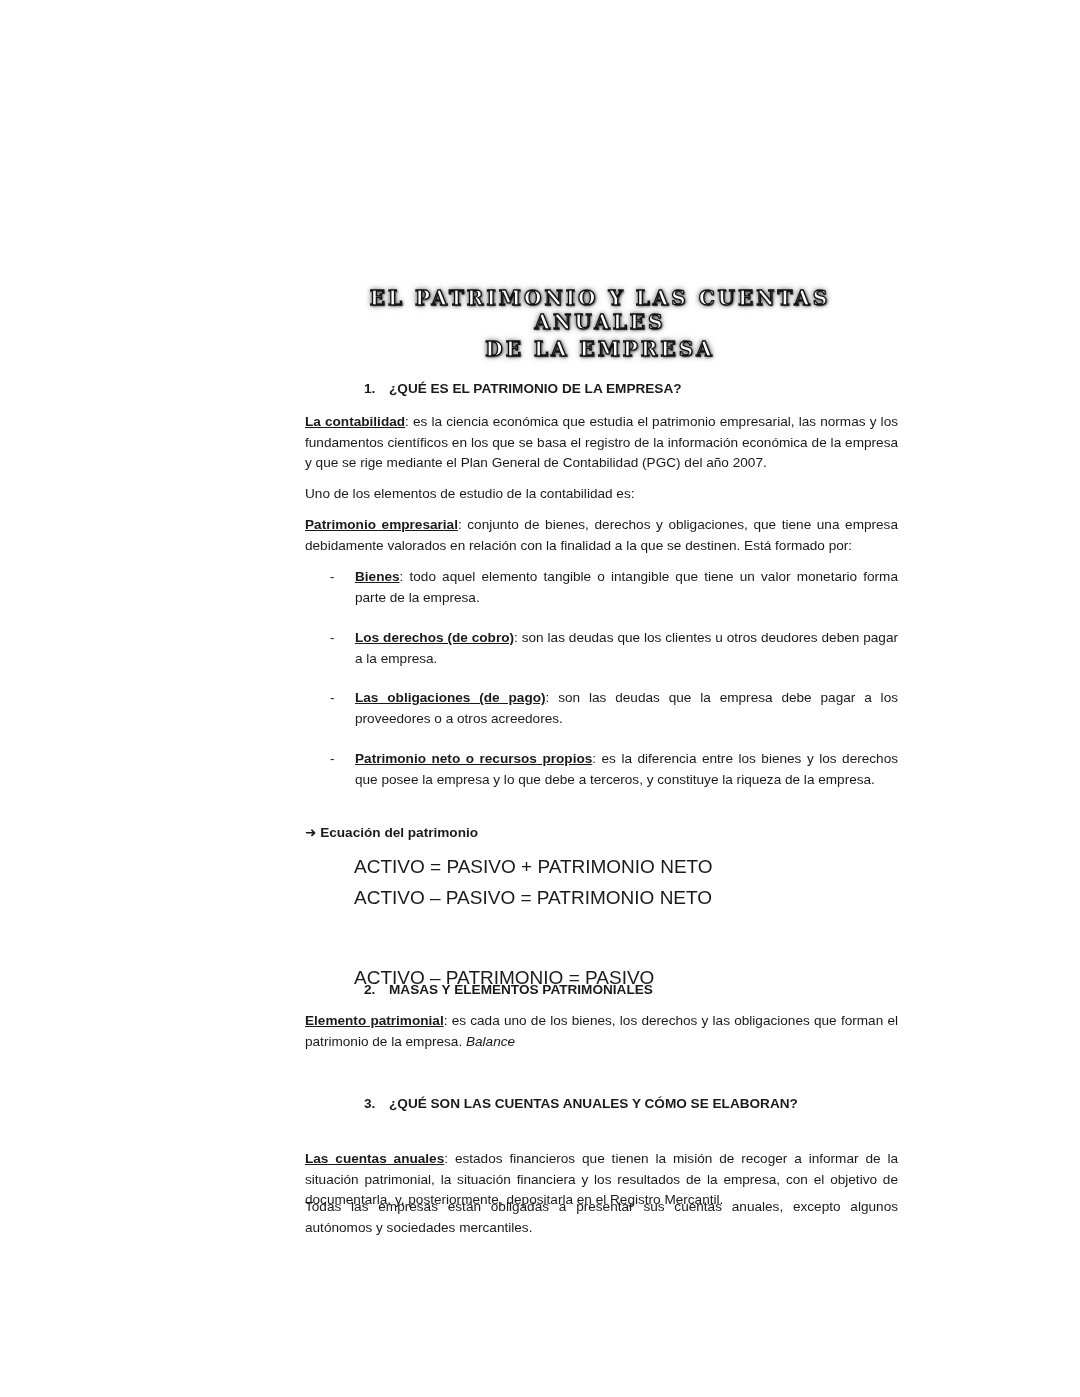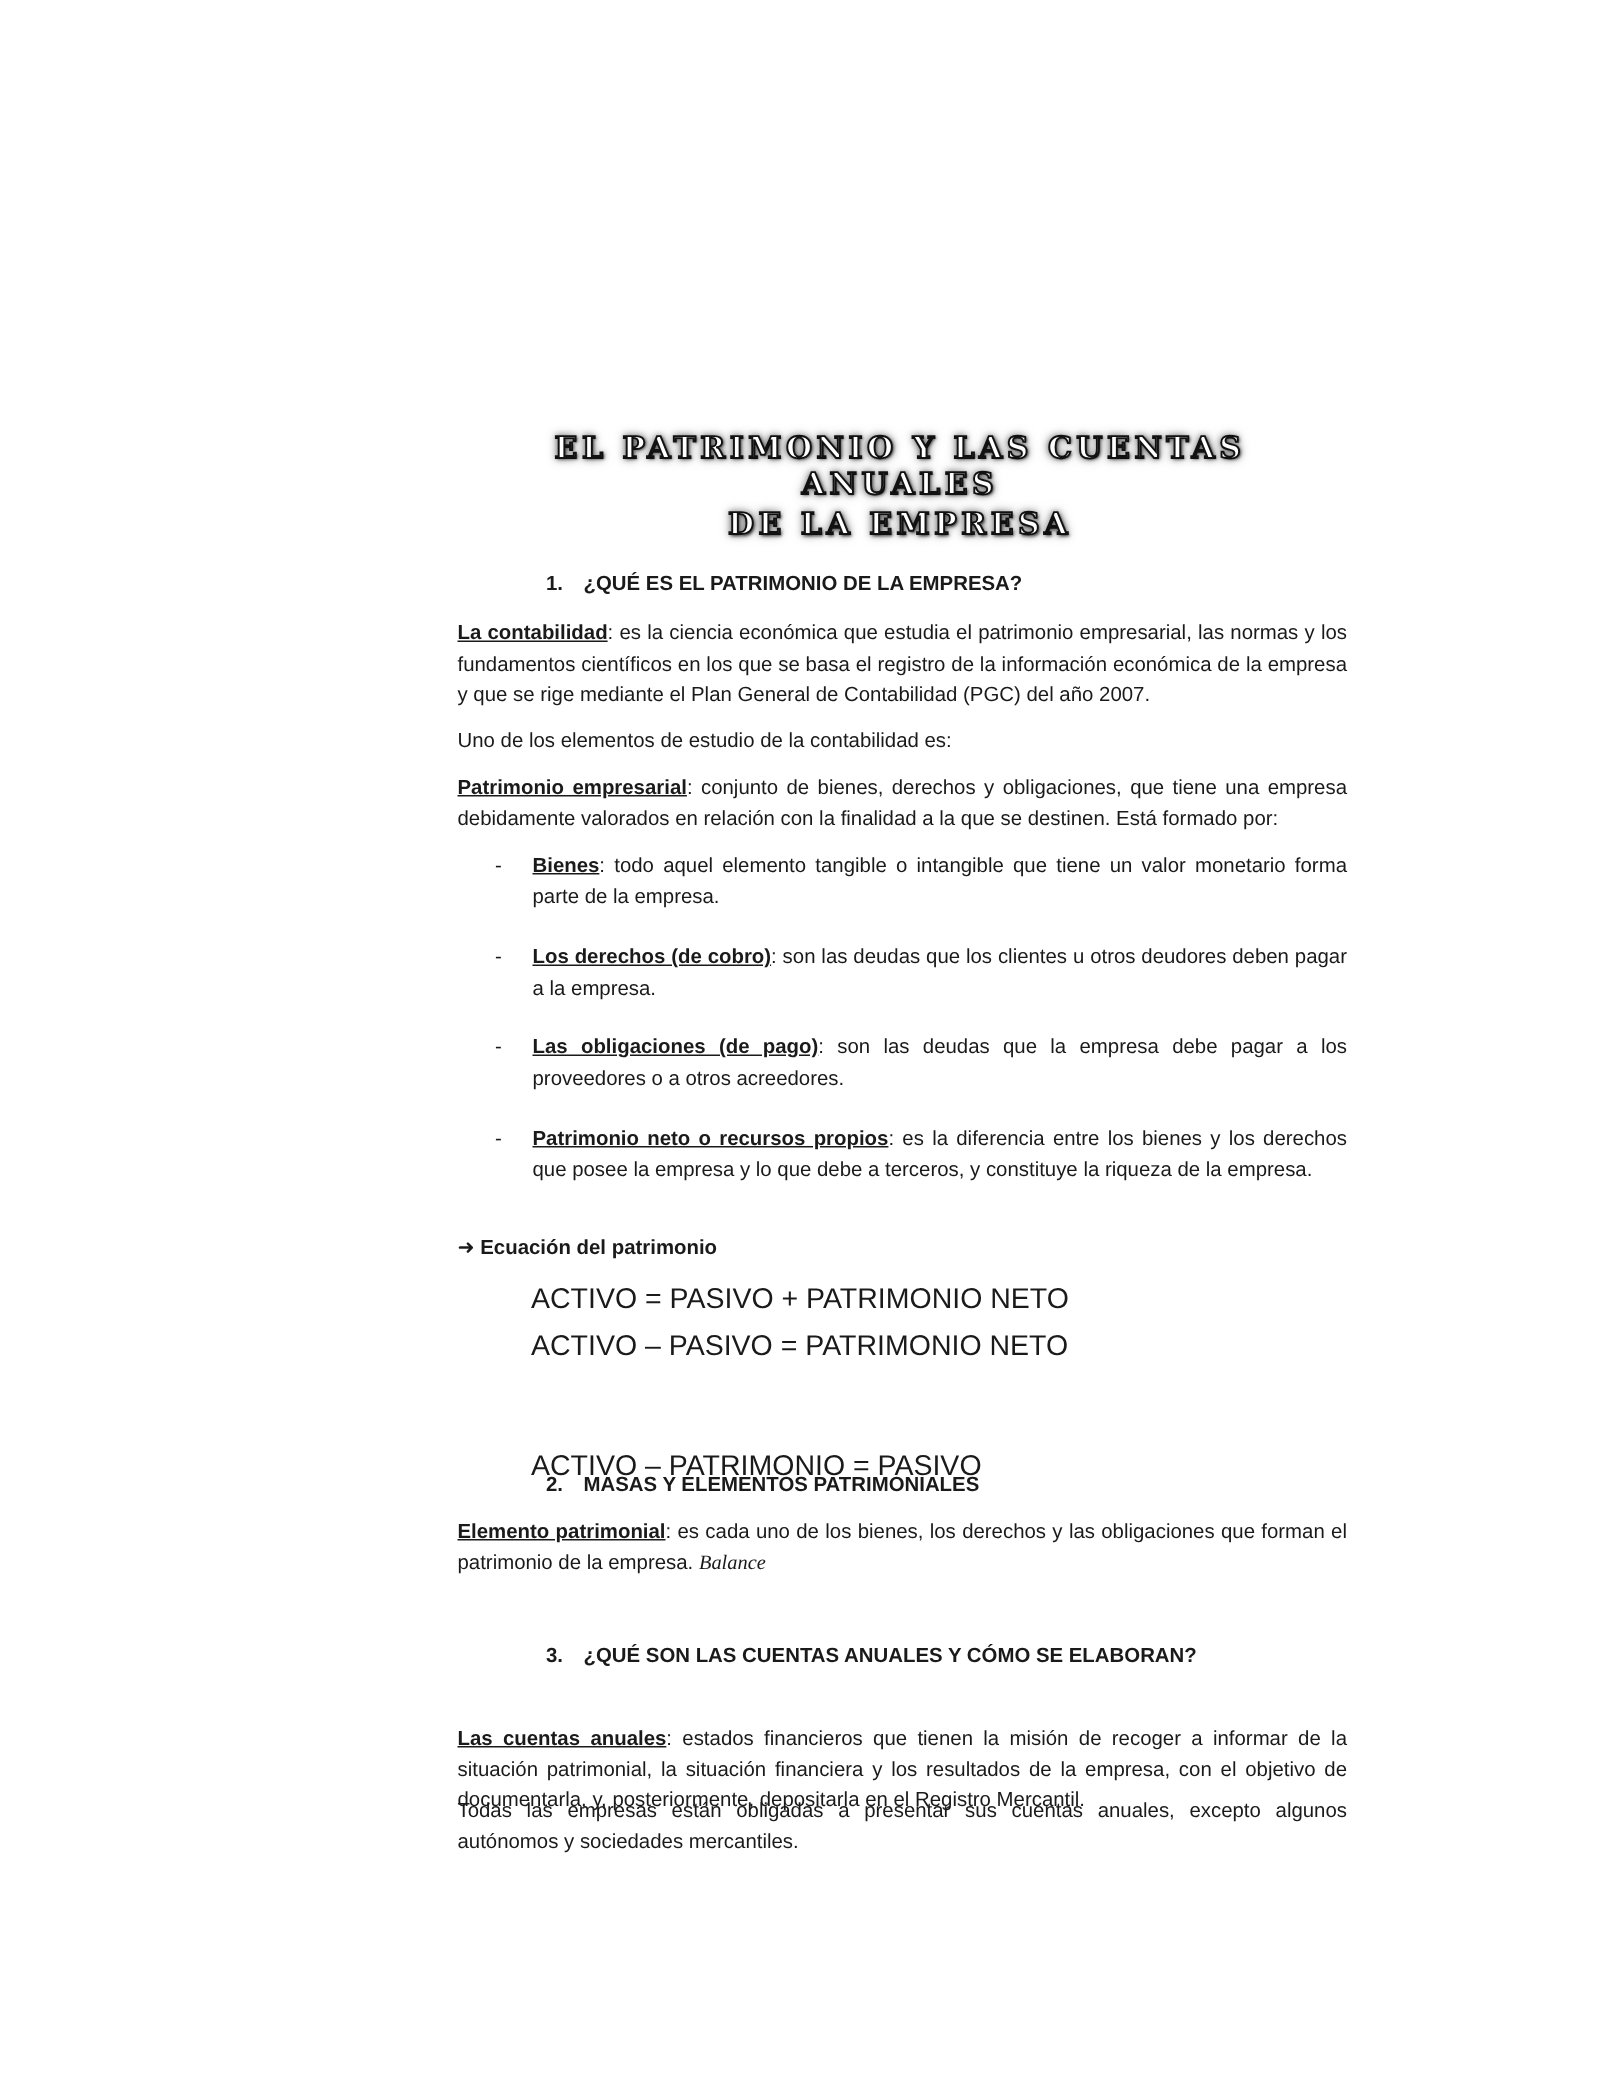--- a/index.html
+++ b/index.html
@@ -22,21 +22,21 @@
     .h { position: absolute; left: 330px; font-weight: bold; font-size: 13.6px; margin-left: 34px; }
     .h .num { display: inline-block; width: 25px; }
     .p { position: absolute; left: 305px; width: 593px; font-size: 13.6px; line-height: 20.5px; text-align: justify; }
     .p.nojust { text-align: left; }
     .term { font-weight: bold; text-decoration: underline; }
     .item { position: absolute; left: 330px; width: 568px; font-size: 13.6px; line-height: 20.5px; }
     .item .dash { position: absolute; left: 0; top: 0; }
     .item .txt { margin-left: 25px; display: block; text-align: justify; }
     .eqhead { position: absolute; left: 305px; font-weight: bold; font-size: 13.6px; }
     .eq { position: absolute; left: 354px; font-size: 19px; }
-    .it { font-style: italic; font-family: Liberation Serif, serif; }
+    .it { font-style: italic; }
   </style>
 </head>
 <body>
 
 <div class="page">
 
   <div class="title l1">EL PATRIMONIO Y LAS CUENTAS ANUALES</div>
   <div class="title l2">DE LA EMPRESA</div>
 
   <div class="h" style="top:381px;">

